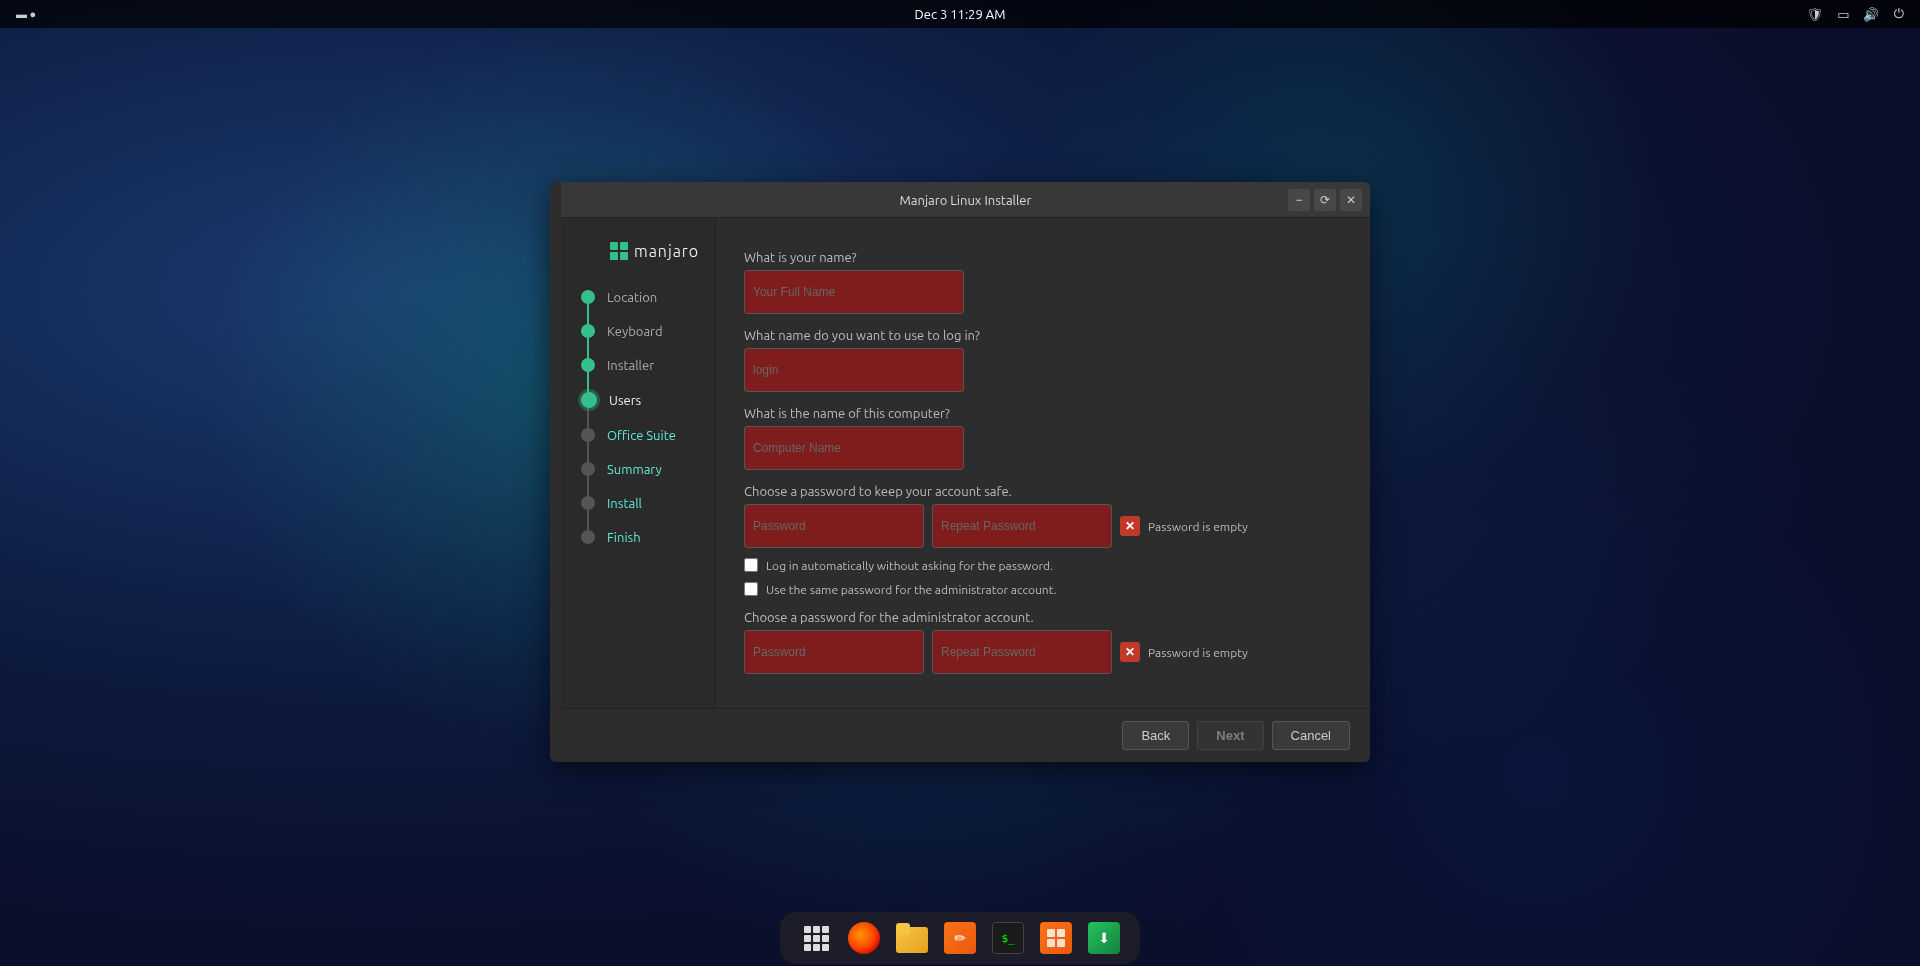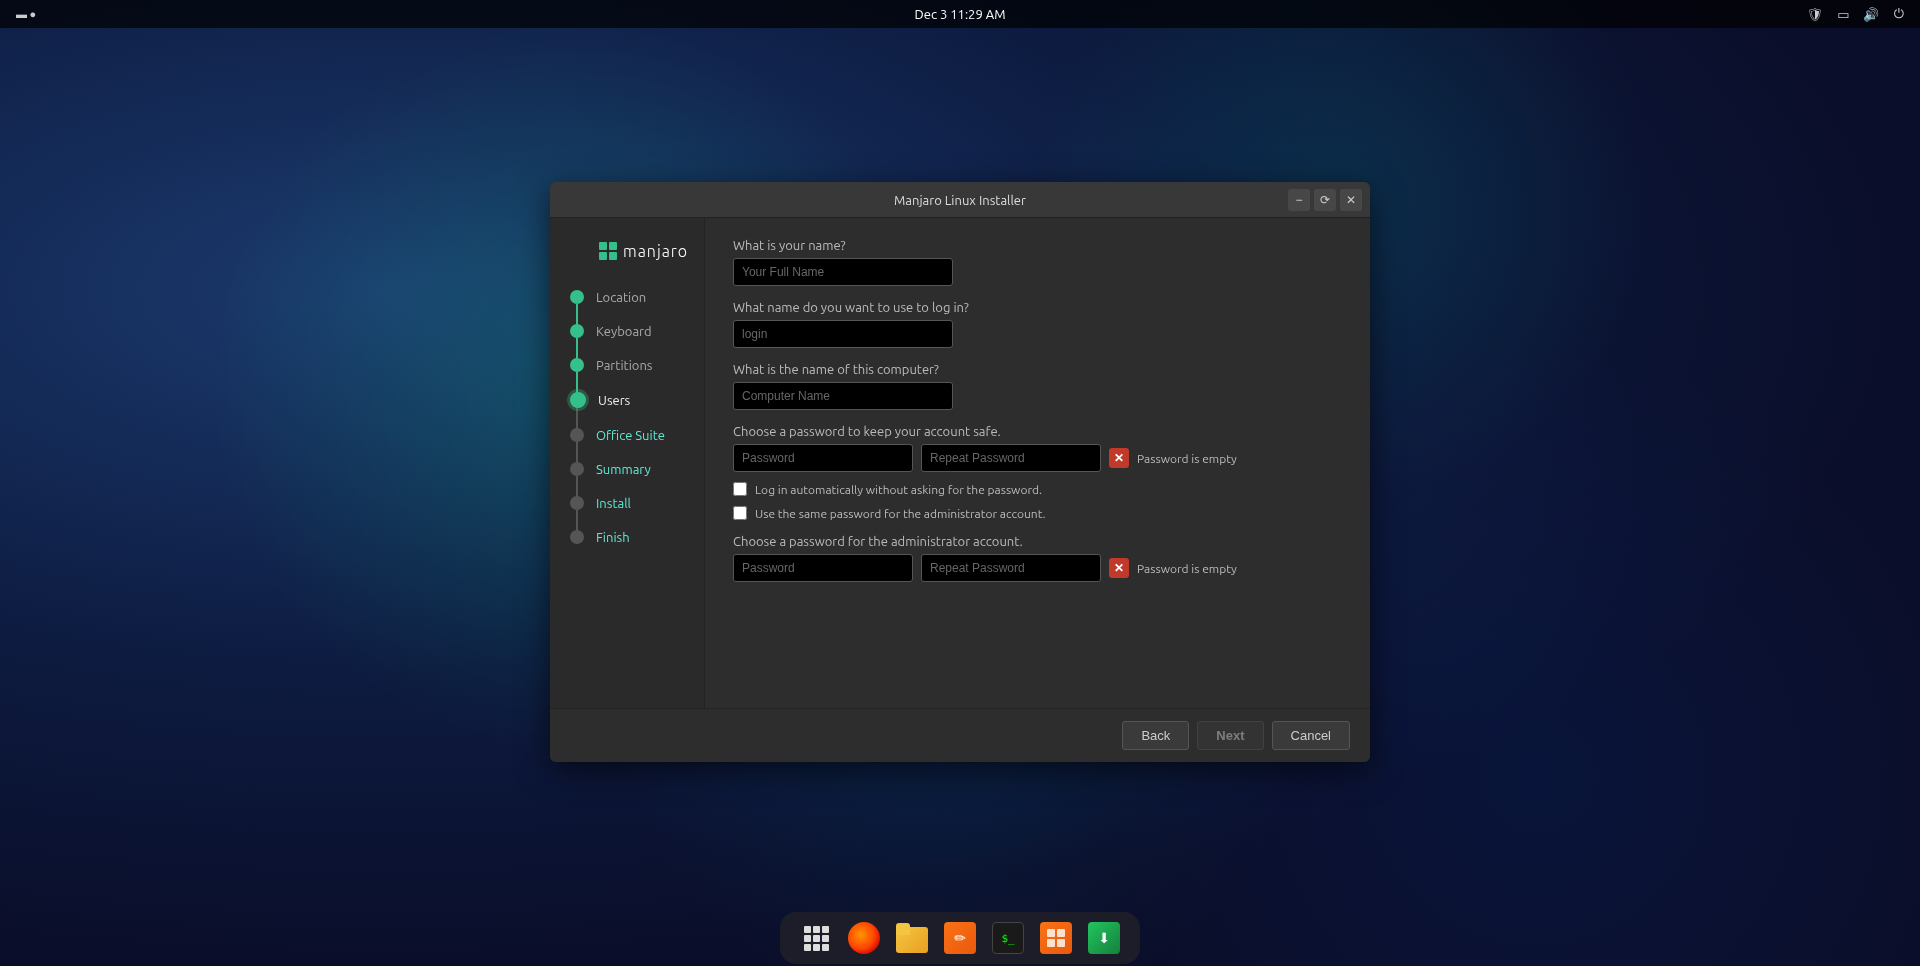--- a/index.html
+++ b/index.html
@@ -111,20 +111,21 @@
       position: absolute;
       top: 182px;
       left: 50%;
       transform: translateX(-50%);
       width: 820px;
       background: #2d2d2d;
       border-radius: 6px;
       box-shadow: 0 8px 32px rgba(0,0,0,0.6);
       overflow: hidden;
       z-index: 100;
+      padding-left: 11px;
     }
 
     .window-titlebar {
       background: #383838;
       height: 36px;
       display: flex;
       align-items: center;
       justify-content: center;
       position: relative;
       border-bottom: 1px solid #222;
@@ -282,26 +283,26 @@
     .main-content::-webkit-scrollbar-track { background: #2d2d2d; }
     .main-content::-webkit-scrollbar-thumb { background: #555; border-radius: 3px; }
 
     .section-question {
       font-size: 13px;
       color: #bbb;
       margin-bottom: 6px;
       margin-top: 14px;
     }
 
-    .section-question:first-child { margin-top: 0; }
+    .section-question:first-child { margin-top: 12px; }
 
     .form-input {
       width: 220px;
-      height: 28px;
-      background: #000000;
+      height: 44px;
+      background: #7f1d1d;
       border: 1px solid #555;
       border-radius: 3px;
       padding: 0 8px;
       color: #bbb;
       font-size: 12px;
       outline: none;
     }
 
     .form-input::placeholder { color: #666; }
 
@@ -458,21 +459,21 @@
         </div>
 
         <div class="step-item completed">
           <div class="step-dot completed"></div>
           <span>Keyboard</span>
           <div class="step-line completed"></div>
         </div>
 
         <div class="step-item completed">
           <div class="step-dot completed"></div>
-          <span>Partitions</span>
+          <span>Installer</span>
           <div class="step-line completed"></div>
         </div>
 
         <div class="step-item active">
           <div class="step-dot active"></div>
           <span>Users</span>
           <div class="step-line"></div>
         </div>
 
         <div class="step-item">

